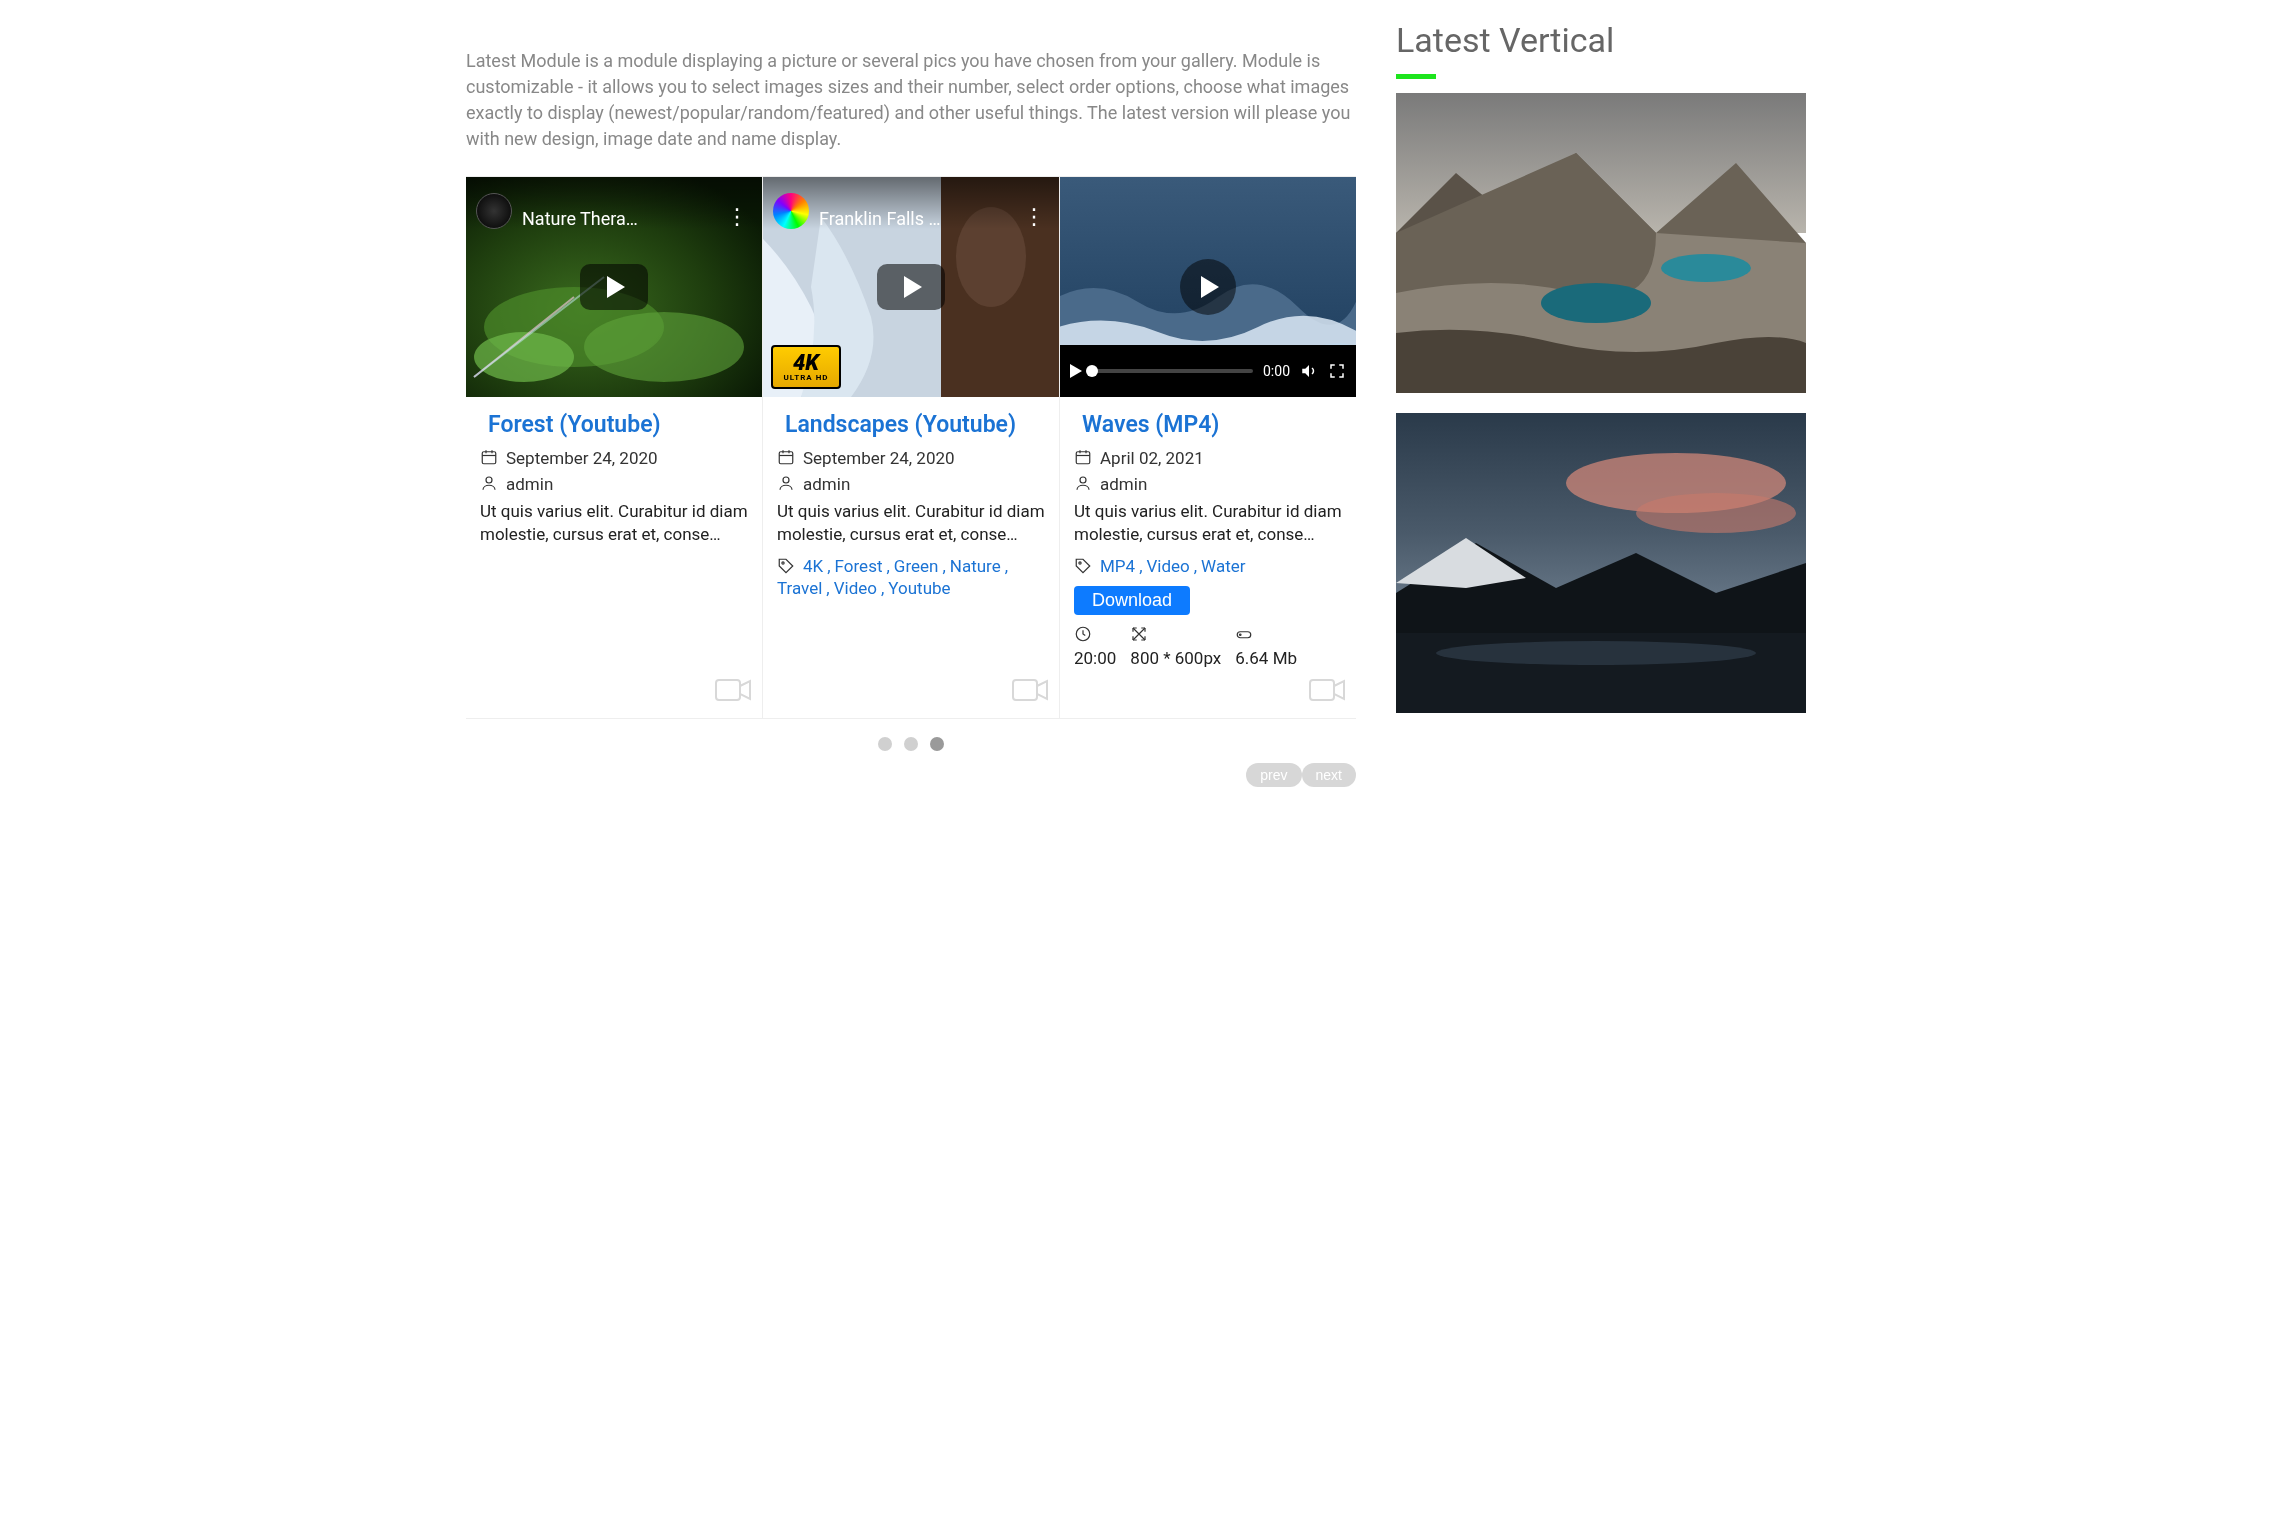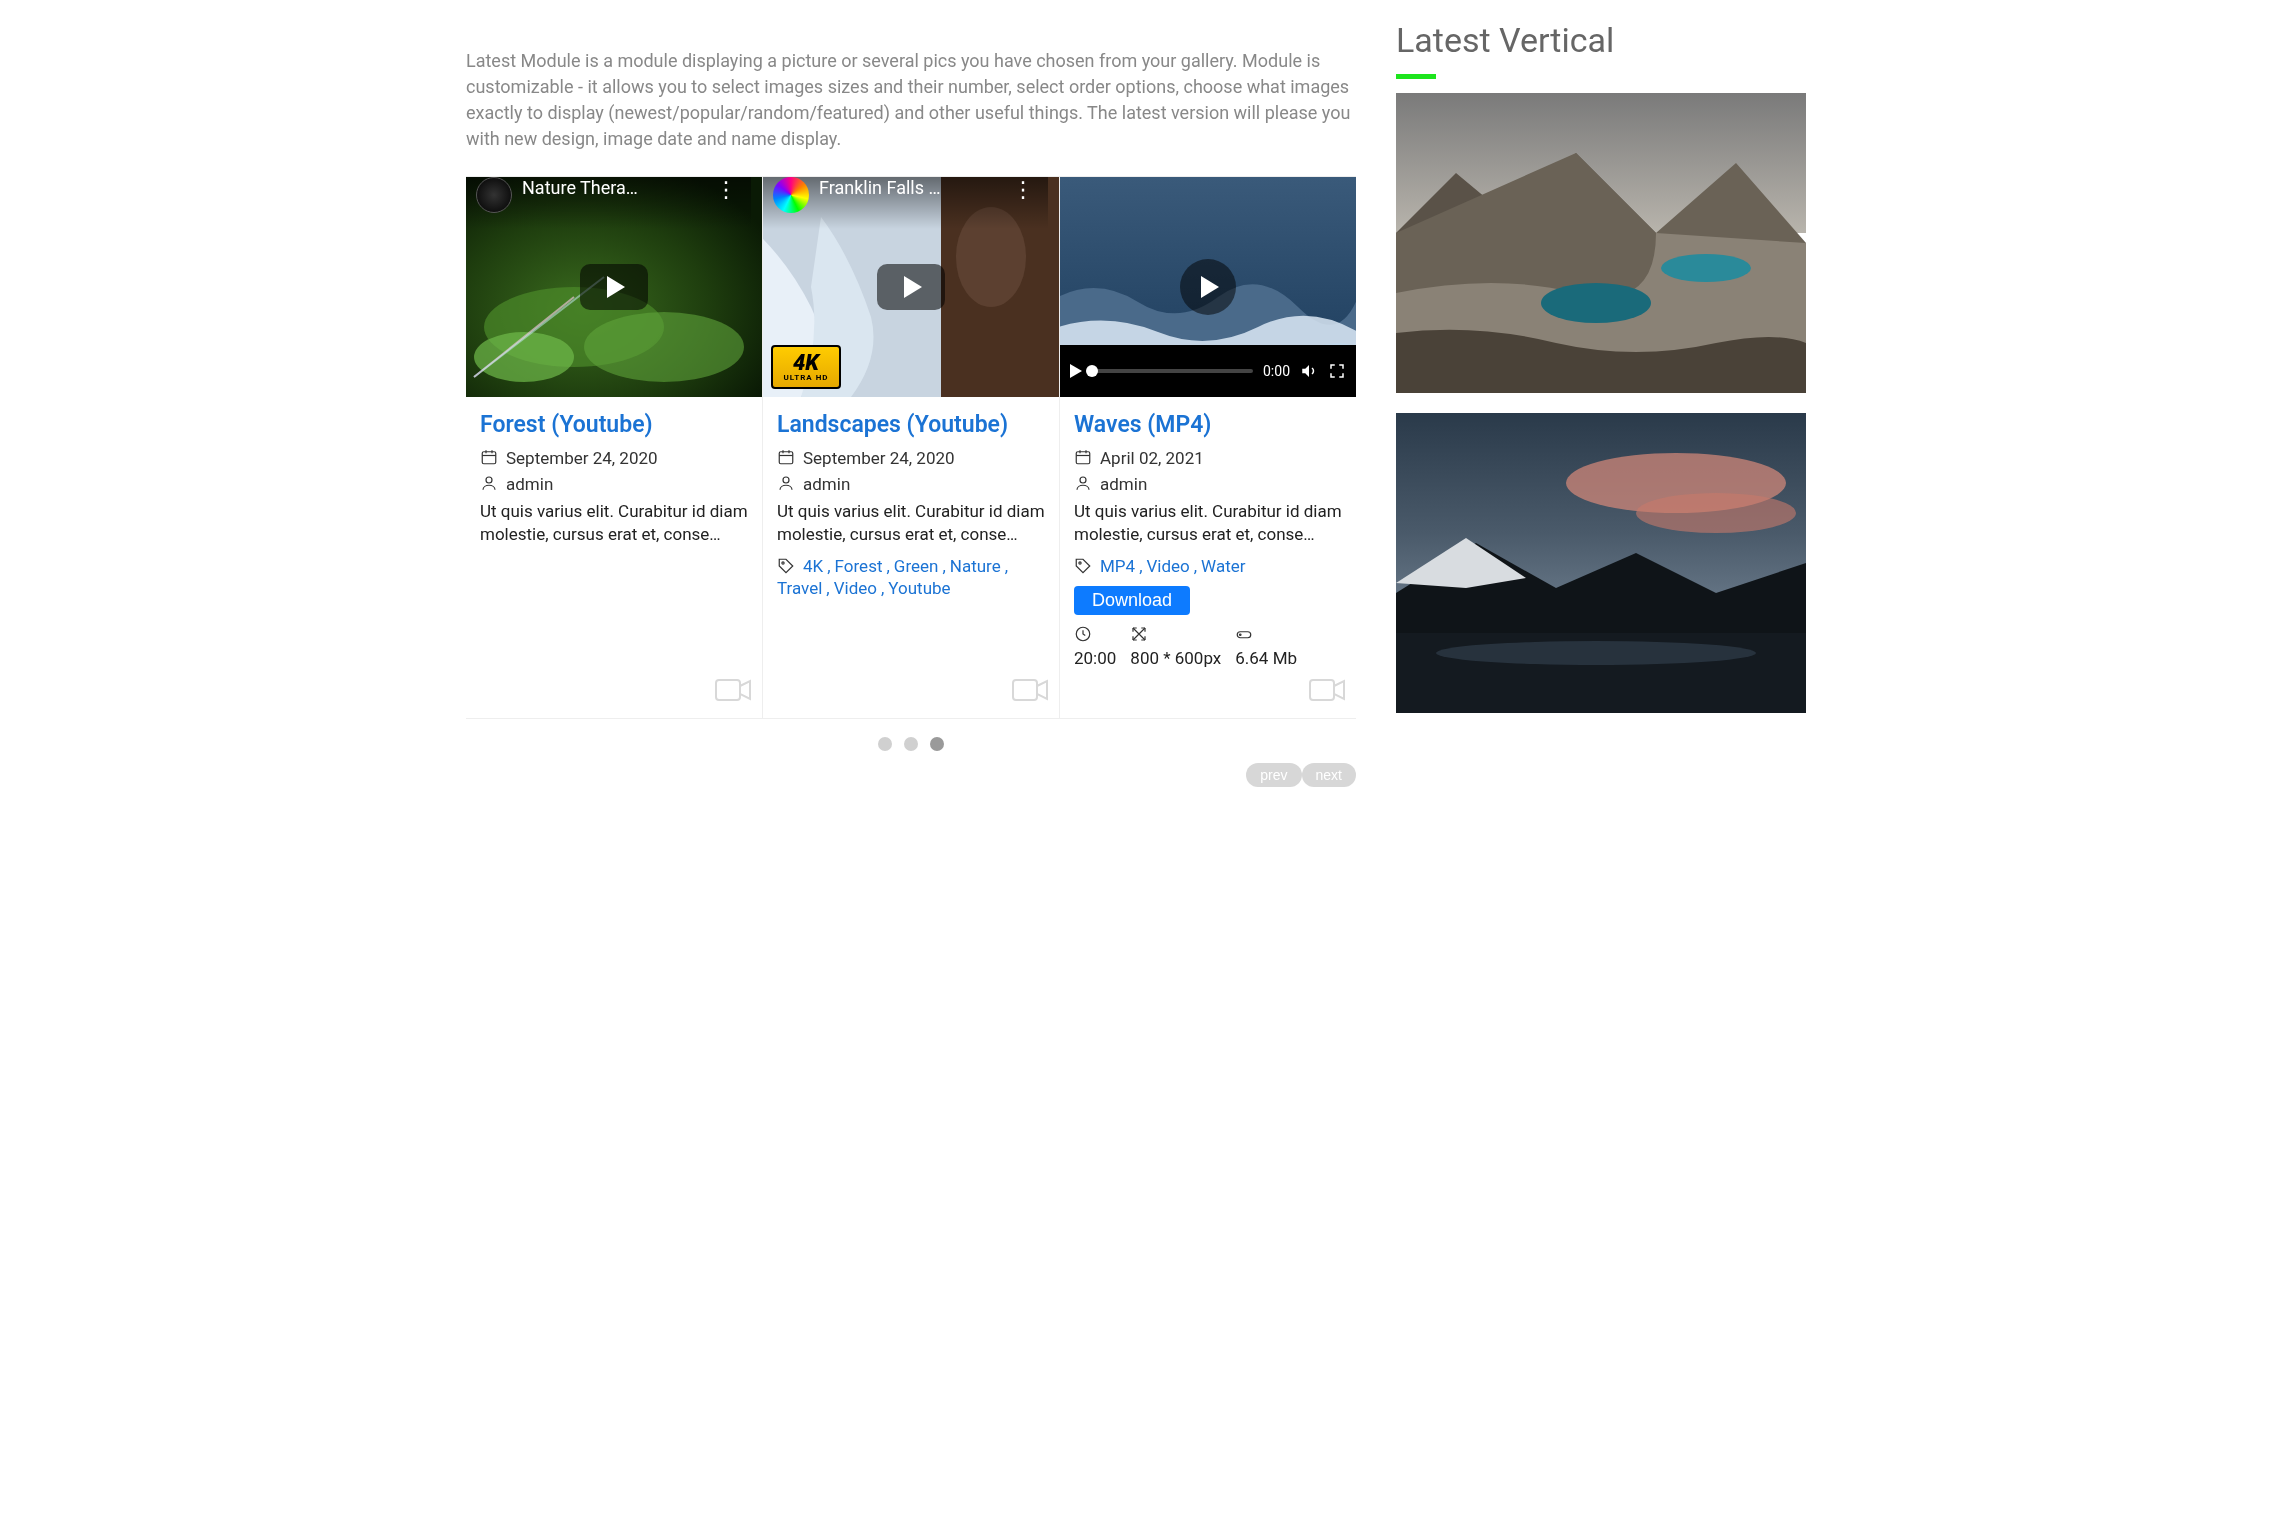--- a/index.html
+++ b/index.html
@@ -19,37 +19,37 @@
 .carousel { display:flex; border:1px solid #eee; border-left:none; border-right:none; }
 .card { flex:1 1 0; min-width:0; border-right:1px solid #eee; display:flex; flex-direction:column; position:relative; padding-bottom:50px; }
 .card:last-child { border-right:none; }
 .card .body { padding:14px 14px 0 14px; }
 
 .thumb { position:relative; width:100%; height:220px; overflow:hidden; background:#111; }
 .thumb svg { width:100%; height:100%; display:block; }
 .play-overlay { position:absolute; top:50%; left:50%; width:68px; height:46px; transform:translate(-50%,-50%); background:rgba(0,0,0,.55); border-radius:10px; display:flex; align-items:center; justify-content:center; cursor:pointer; }
 .play-overlay .tri { width:0; height:0; border-left:18px solid #fff; border-top:11px solid transparent; border-bottom:11px solid transparent; margin-left:4px; }
 
-.yt-top { position:absolute; top:0; left:0; right:11px; height:52px; display:flex; align-items:flex-start; padding:0 10px; gap:10px; background:linear-gradient(rgba(0,0,0,.5),rgba(0,0,0,0)); color:#fff; }
+.yt-top { position:absolute; top:0; left:0; right:0; height:52px; display:flex; align-items:flex-end; padding:0 10px; gap:10px; background:linear-gradient(rgba(0,0,0,.5),rgba(0,0,0,0)); color:#fff; }
 .yt-top .avatar { width:36px; height:36px; border-radius:50%; }
 .yt-top .yt-title { flex:1; font-size:18px; white-space:nowrap; overflow:hidden; text-overflow:ellipsis; }
 .yt-top .dots { font-size:22px; color:#fff; cursor:pointer; padding:0 4px; }
 
 .badge-4k { position:absolute; left:8px; bottom:8px; width:70px; height:44px; background:linear-gradient(#ffcc00,#e6a800); border:2px solid #000; border-radius:4px; display:flex; flex-direction:column; align-items:center; justify-content:center; line-height:1; }
 .badge-4k .big { font-size:22px; font-weight:900; color:#000; font-style:italic; }
 .badge-4k .small { font-size:8px; font-weight:700; color:#000; letter-spacing:1px; }
 
 .video-controls { position:absolute; left:0; right:0; bottom:0; height:52px; background:#000; display:flex; align-items:center; padding:0 10px; gap:10px; color:#fff; font-size:14px; }
 .vc-play { width:0;height:0;border-left:12px solid #fff;border-top:7px solid transparent;border-bottom:7px solid transparent; cursor:pointer; }
 .vc-track { flex:1; height:4px; background:#444; position:relative; border-radius:2px; }
 .vc-track .knob { position:absolute; left:0; top:50%; width:12px; height:12px; background:#fff; border-radius:50%; transform:translate(-50%,-50%); }
 .vc-icon { cursor:pointer; }
 
 .card h3 a { color:#1b73d4; text-decoration:none; font-size:23px; font-weight:600; }
-.card h3 { margin-bottom:10px; }
+.card h3 { margin-bottom:10px;margin-left:8px; }
 
 .meta { display:flex; gap:8px; color:#333; font-size:17px; margin-bottom:6px; }
 .meta svg { width:18px; height:18px; stroke:#333; fill:none; stroke-width:1.6; }
 
 .desc { font-size:17px; color:#222; line-height:1.35; margin:6px 0 10px; }
 
 .tag-row { font-size:17px; margin-bottom:10px; display:flex; flex-wrap:wrap; align-items:center; column-gap:4px; row-gap:2px; }
 .tag-row a { color:#1b73d4; text-decoration:none; }
 .tag-row .sep { color:#1b73d4; }
 .tag-row svg { width:18px; height:18px; stroke:#333; fill:none; stroke-width:1.6; margin-right:4px; }

